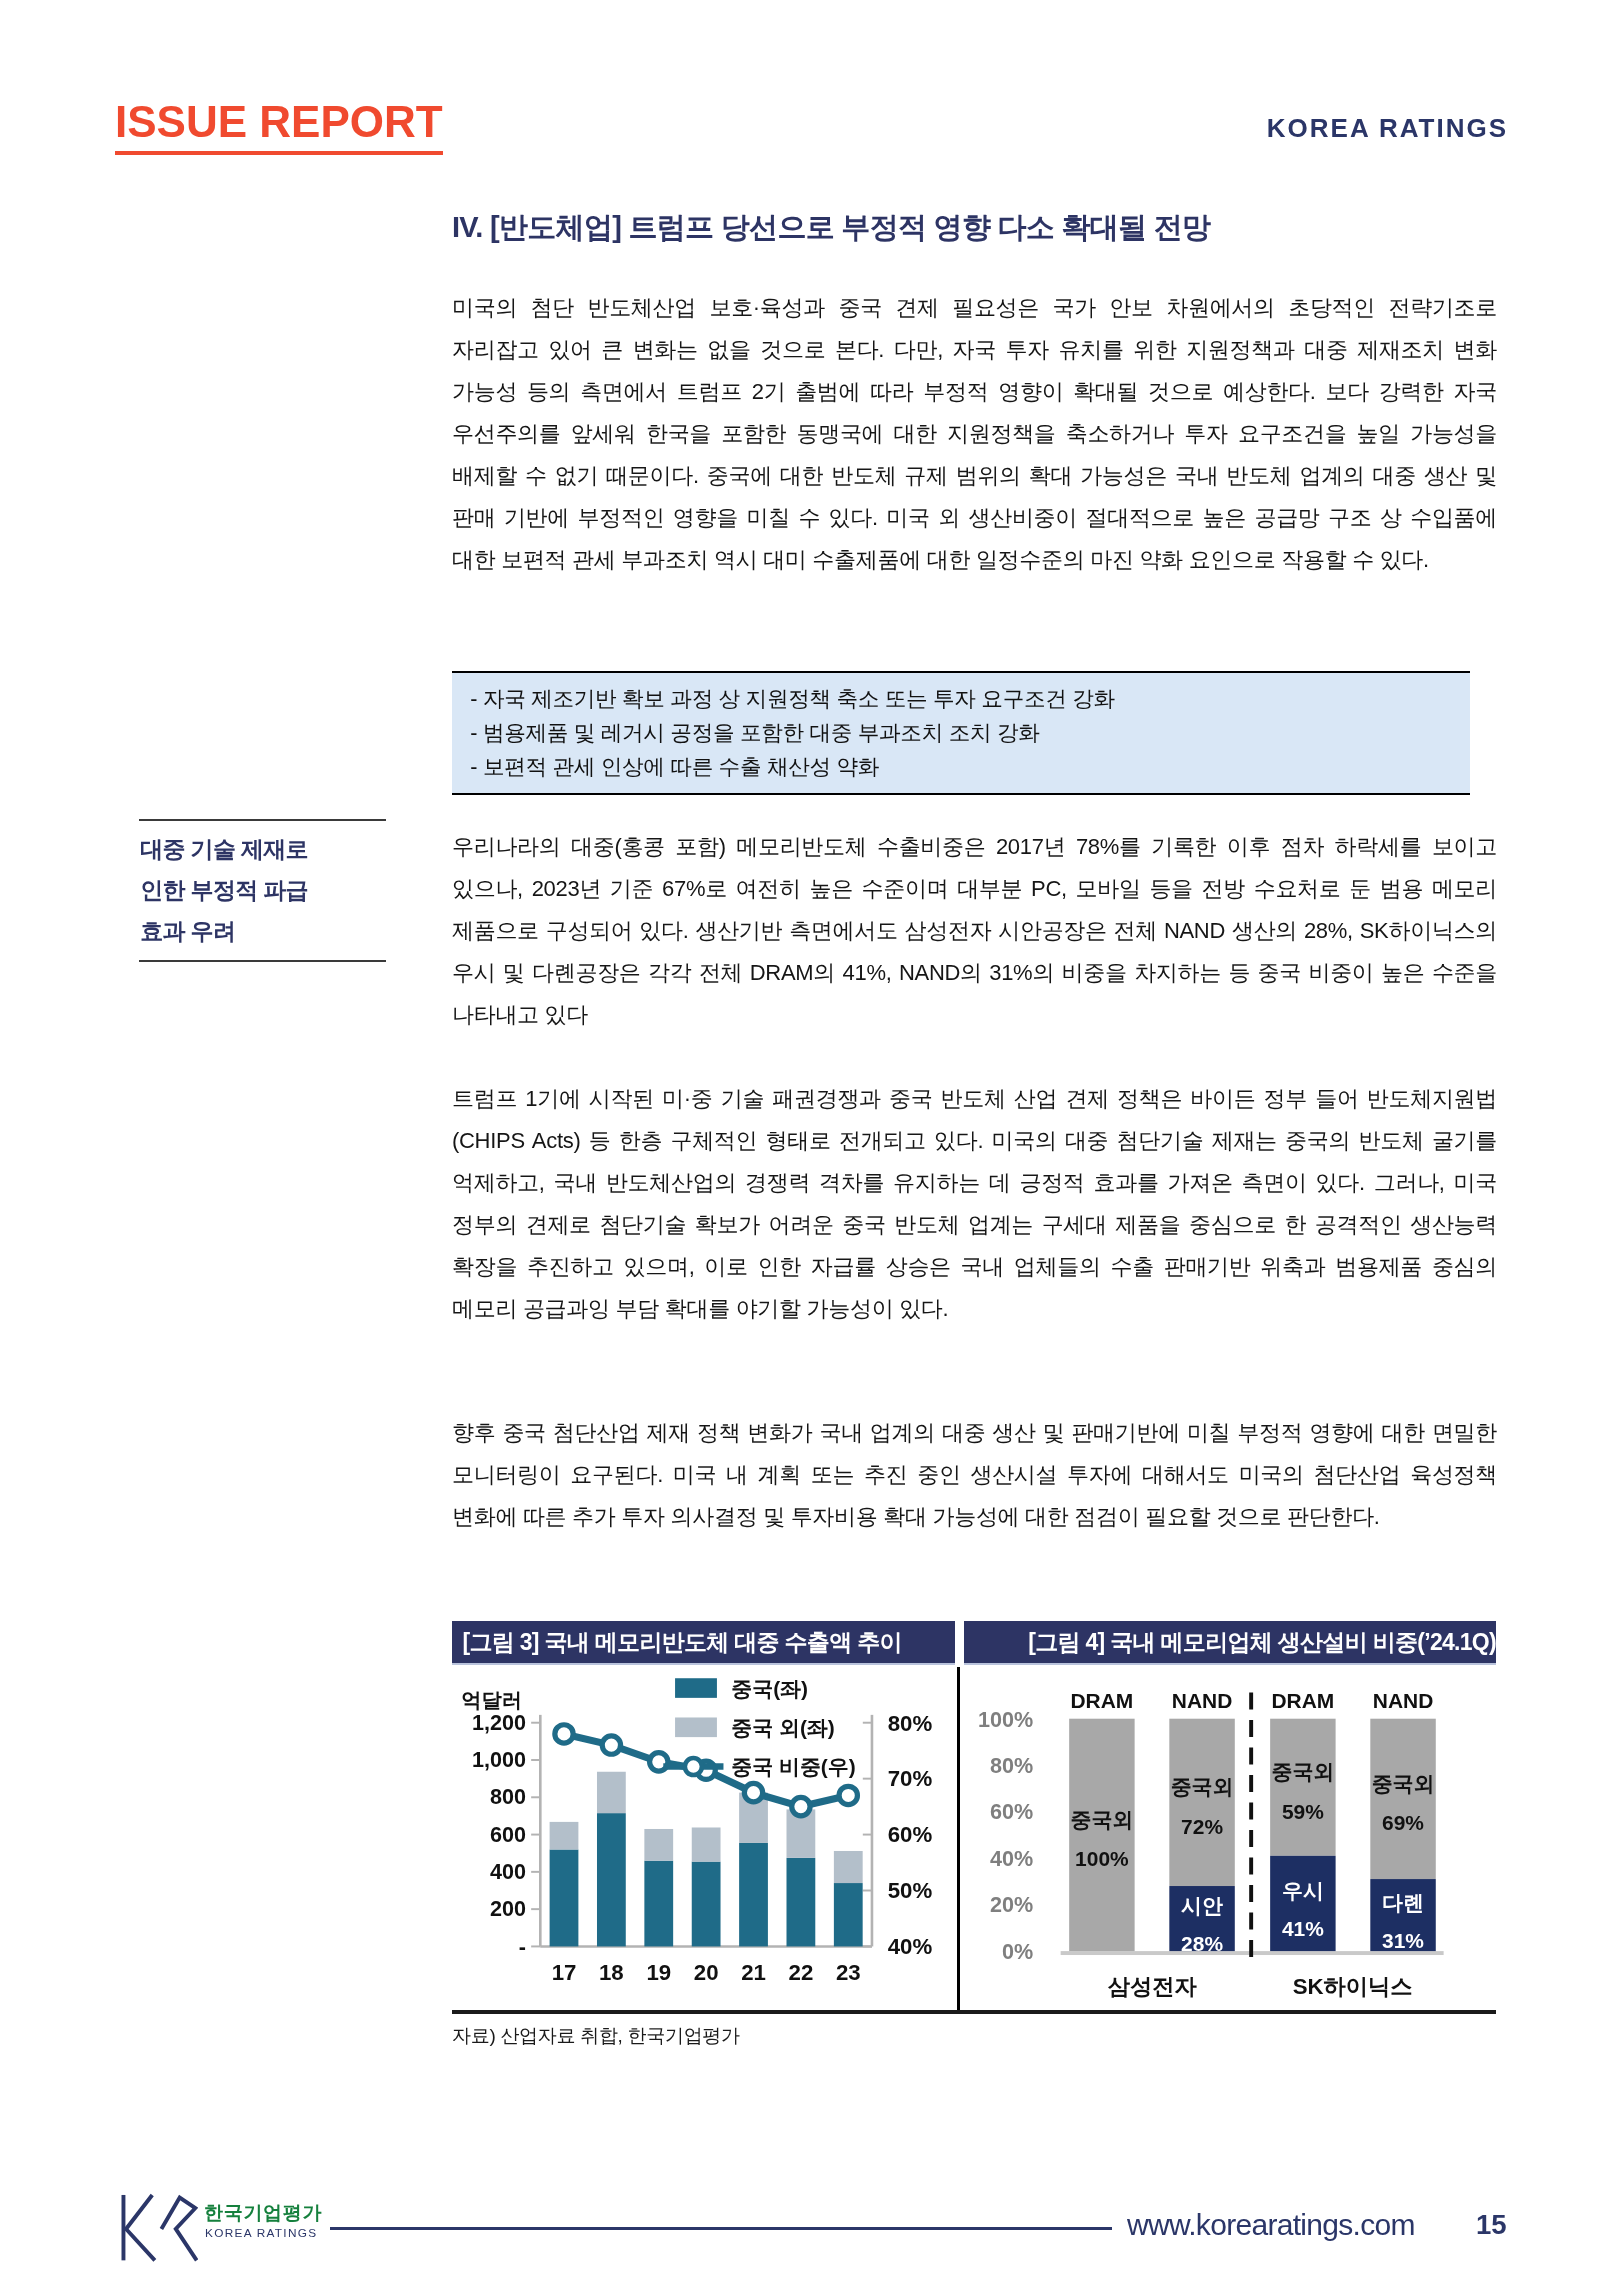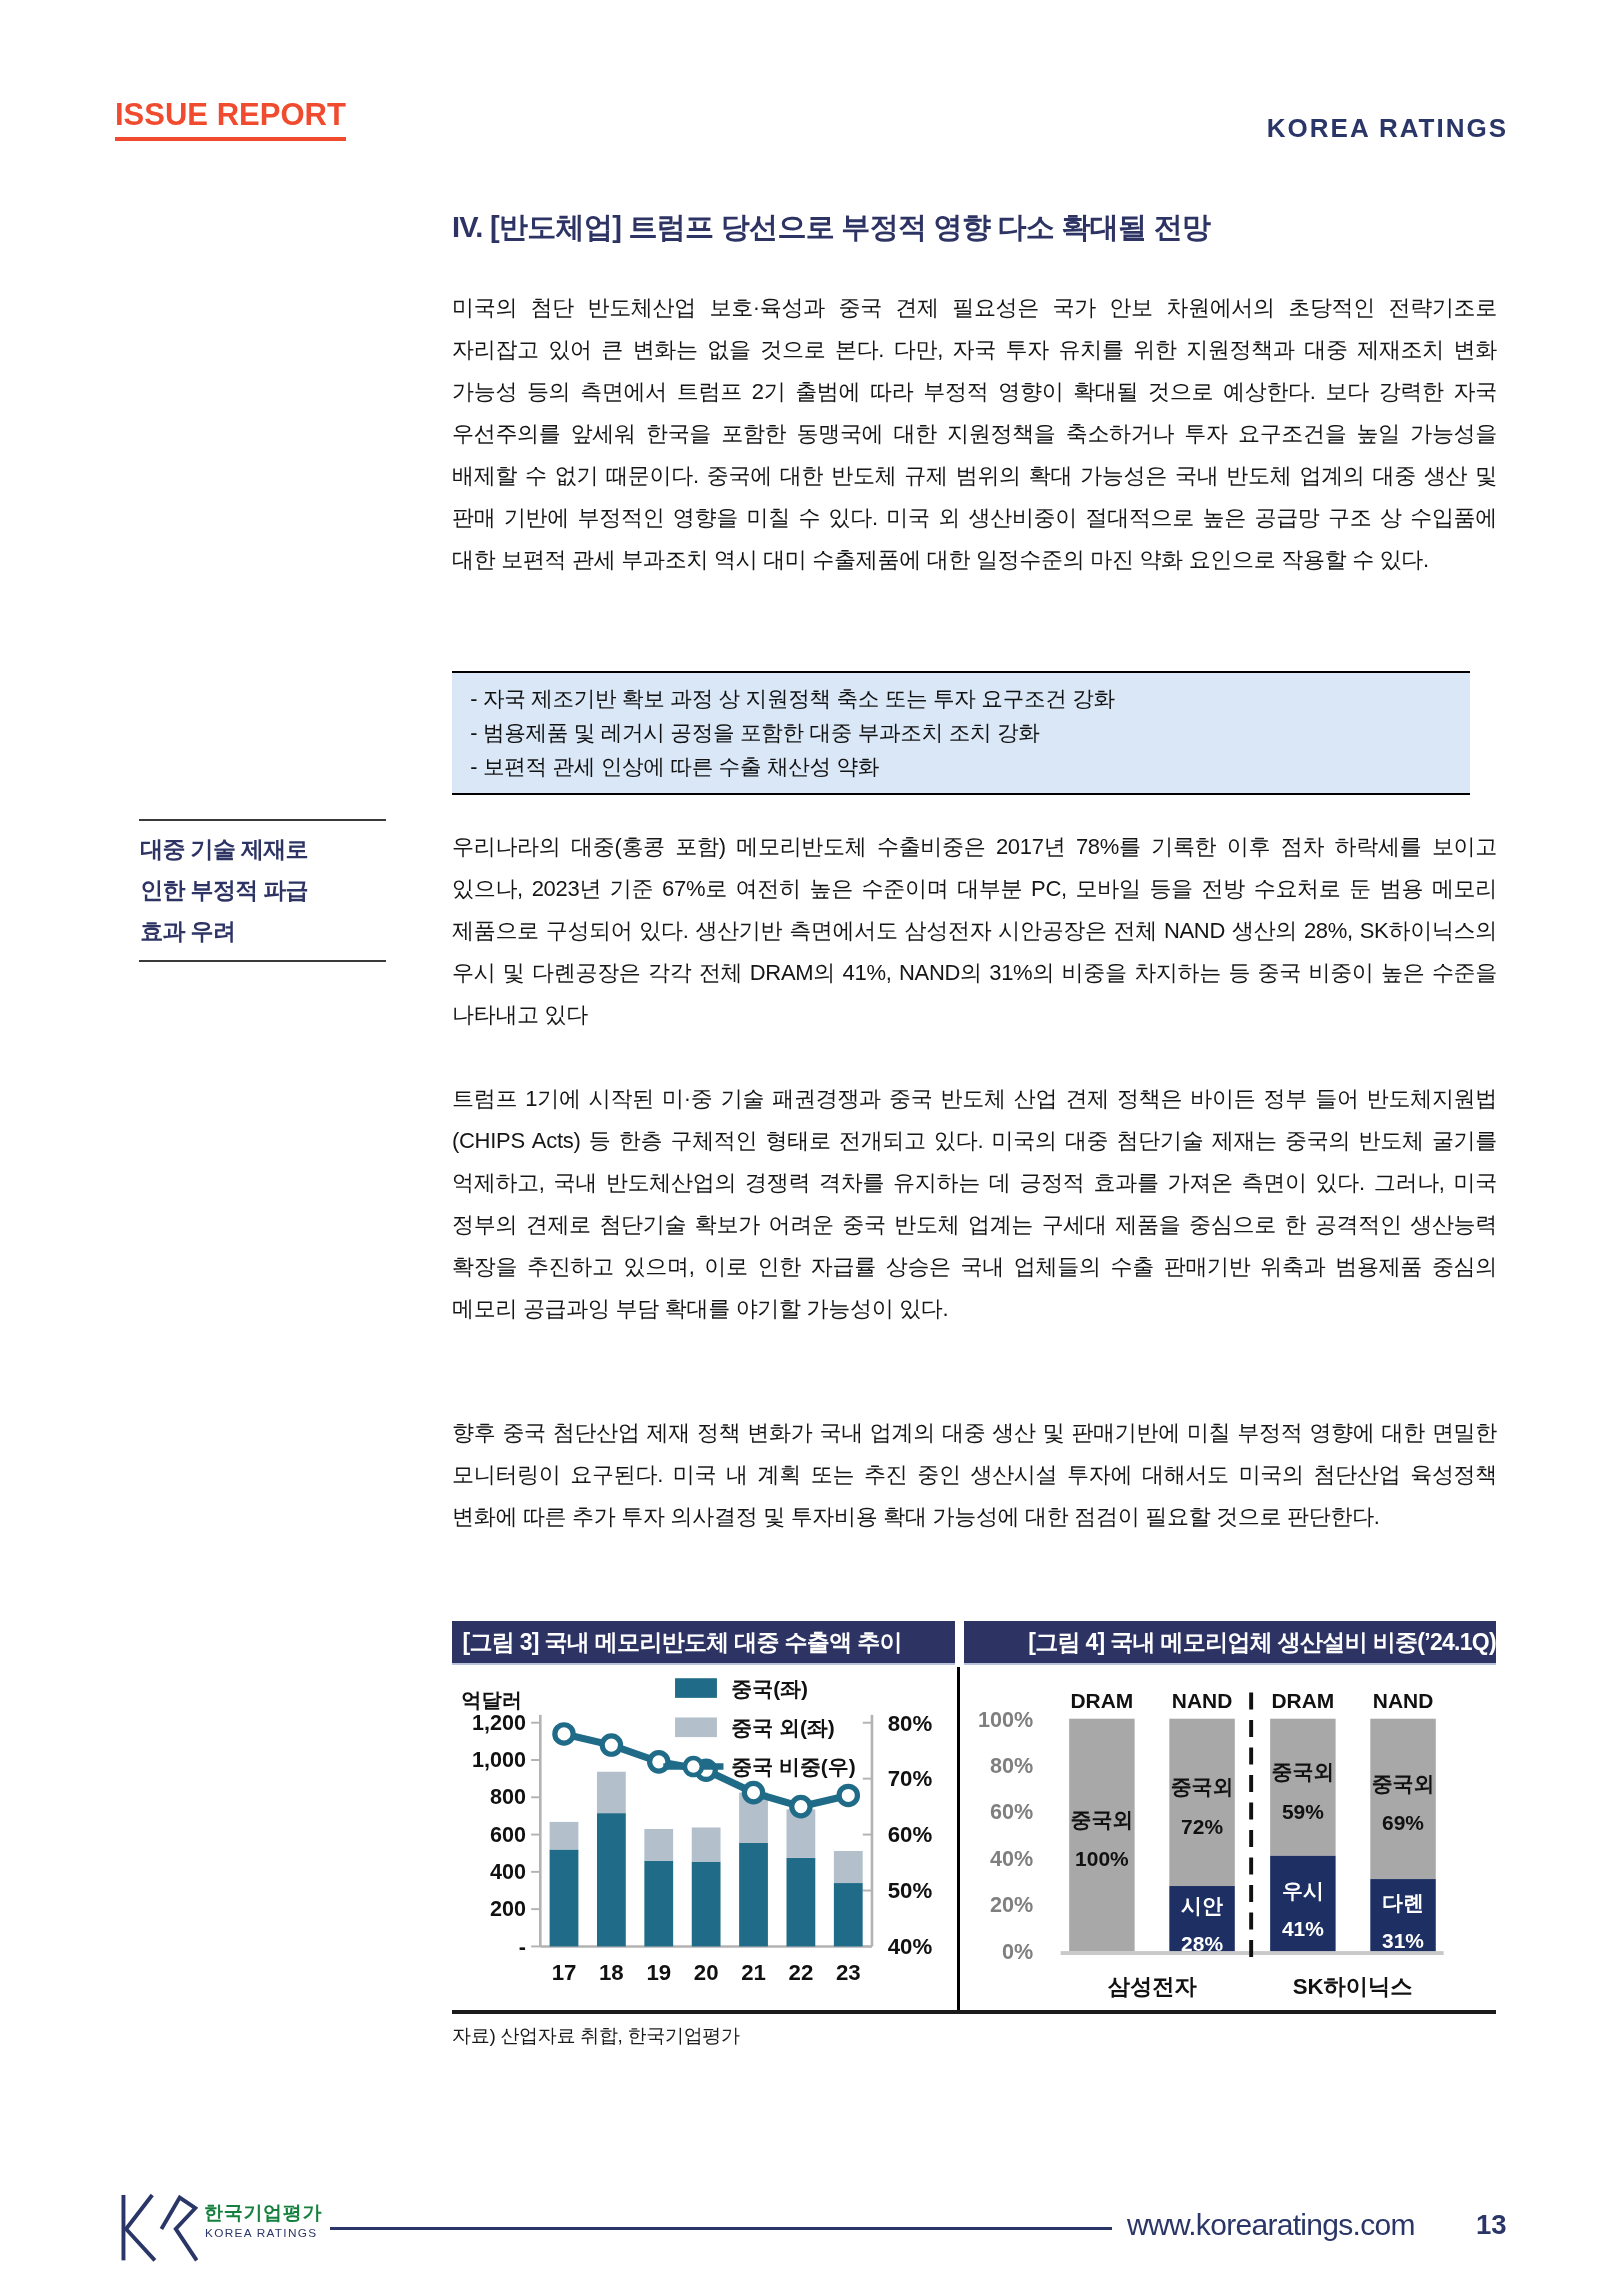--- a/index.html
+++ b/index.html
@@ -7,21 +7,21 @@
     position:relative;
     width:1623px;height:2295px;
     background:#ffffff;
     font-family:"Liberation Sans","DejaVu Sans",sans-serif;
     color:#1a1a1a;
     overflow:hidden;
   }
   
   .report-type{
     position:absolute;left:115px;top:97px;
-    font-size:31px;font-weight:800;letter-spacing:0px;
+    font-size:44px;font-weight:800;letter-spacing:0px;
     color:#f04a2f;
     border-bottom:4.6px solid #f04a2f;
     padding-bottom:3.9px;
   }
   .brand{
     position:absolute;right:115px;top:113px;
     font-size:26px;font-weight:600;letter-spacing:2px;
     color:#2b3668;
   }
   
@@ -241,16 +241,16 @@
 
   <svg class="footer-logo-mark" width="85" height="72" viewBox="0 0 130 110">
     <path d="M16,6 L16,106" fill="none" stroke="#2b3668" stroke-width="6"></path>
     <path d="M60,6 L20,58 L64,106" fill="none" stroke="#2b3668" stroke-width="6"></path>
     <path d="M74,58 L102,10 L126,26 L96,58 L128,106" fill="none" stroke="#2b3668" stroke-width="6"></path>
   </svg>
   <div class="footer-logo-kr">한국기업평가</div>
   <div class="footer-logo-en">KOREA RATINGS</div>
   <div class="footer-line"></div>
   <div class="footer-url">www.korearatings.com</div>
-  <div class="footer-page">13</div>
+  <div class="footer-page">15</div>
 
 </div>
 
 
 </body></html>

